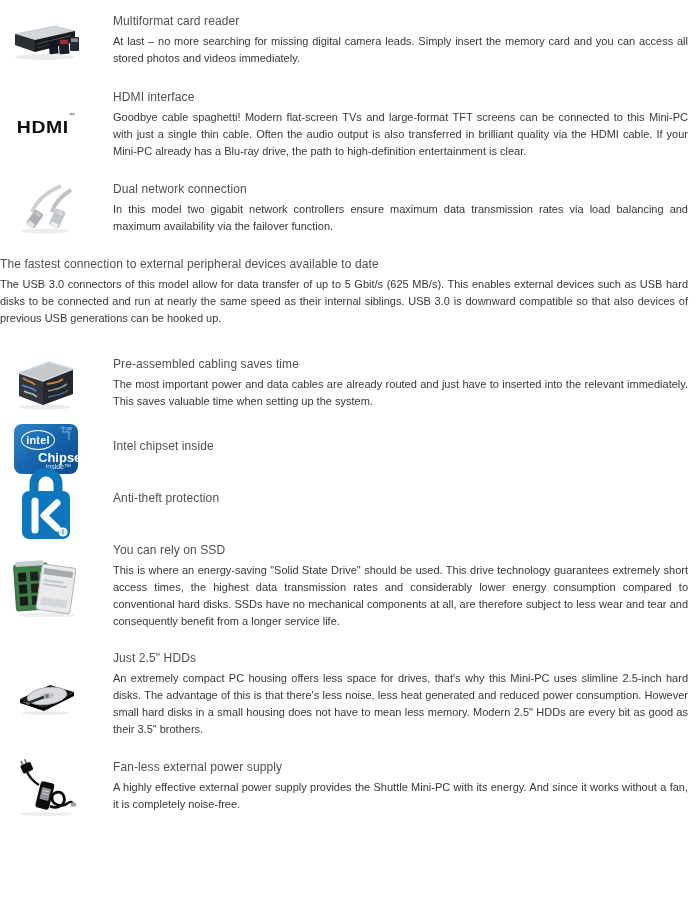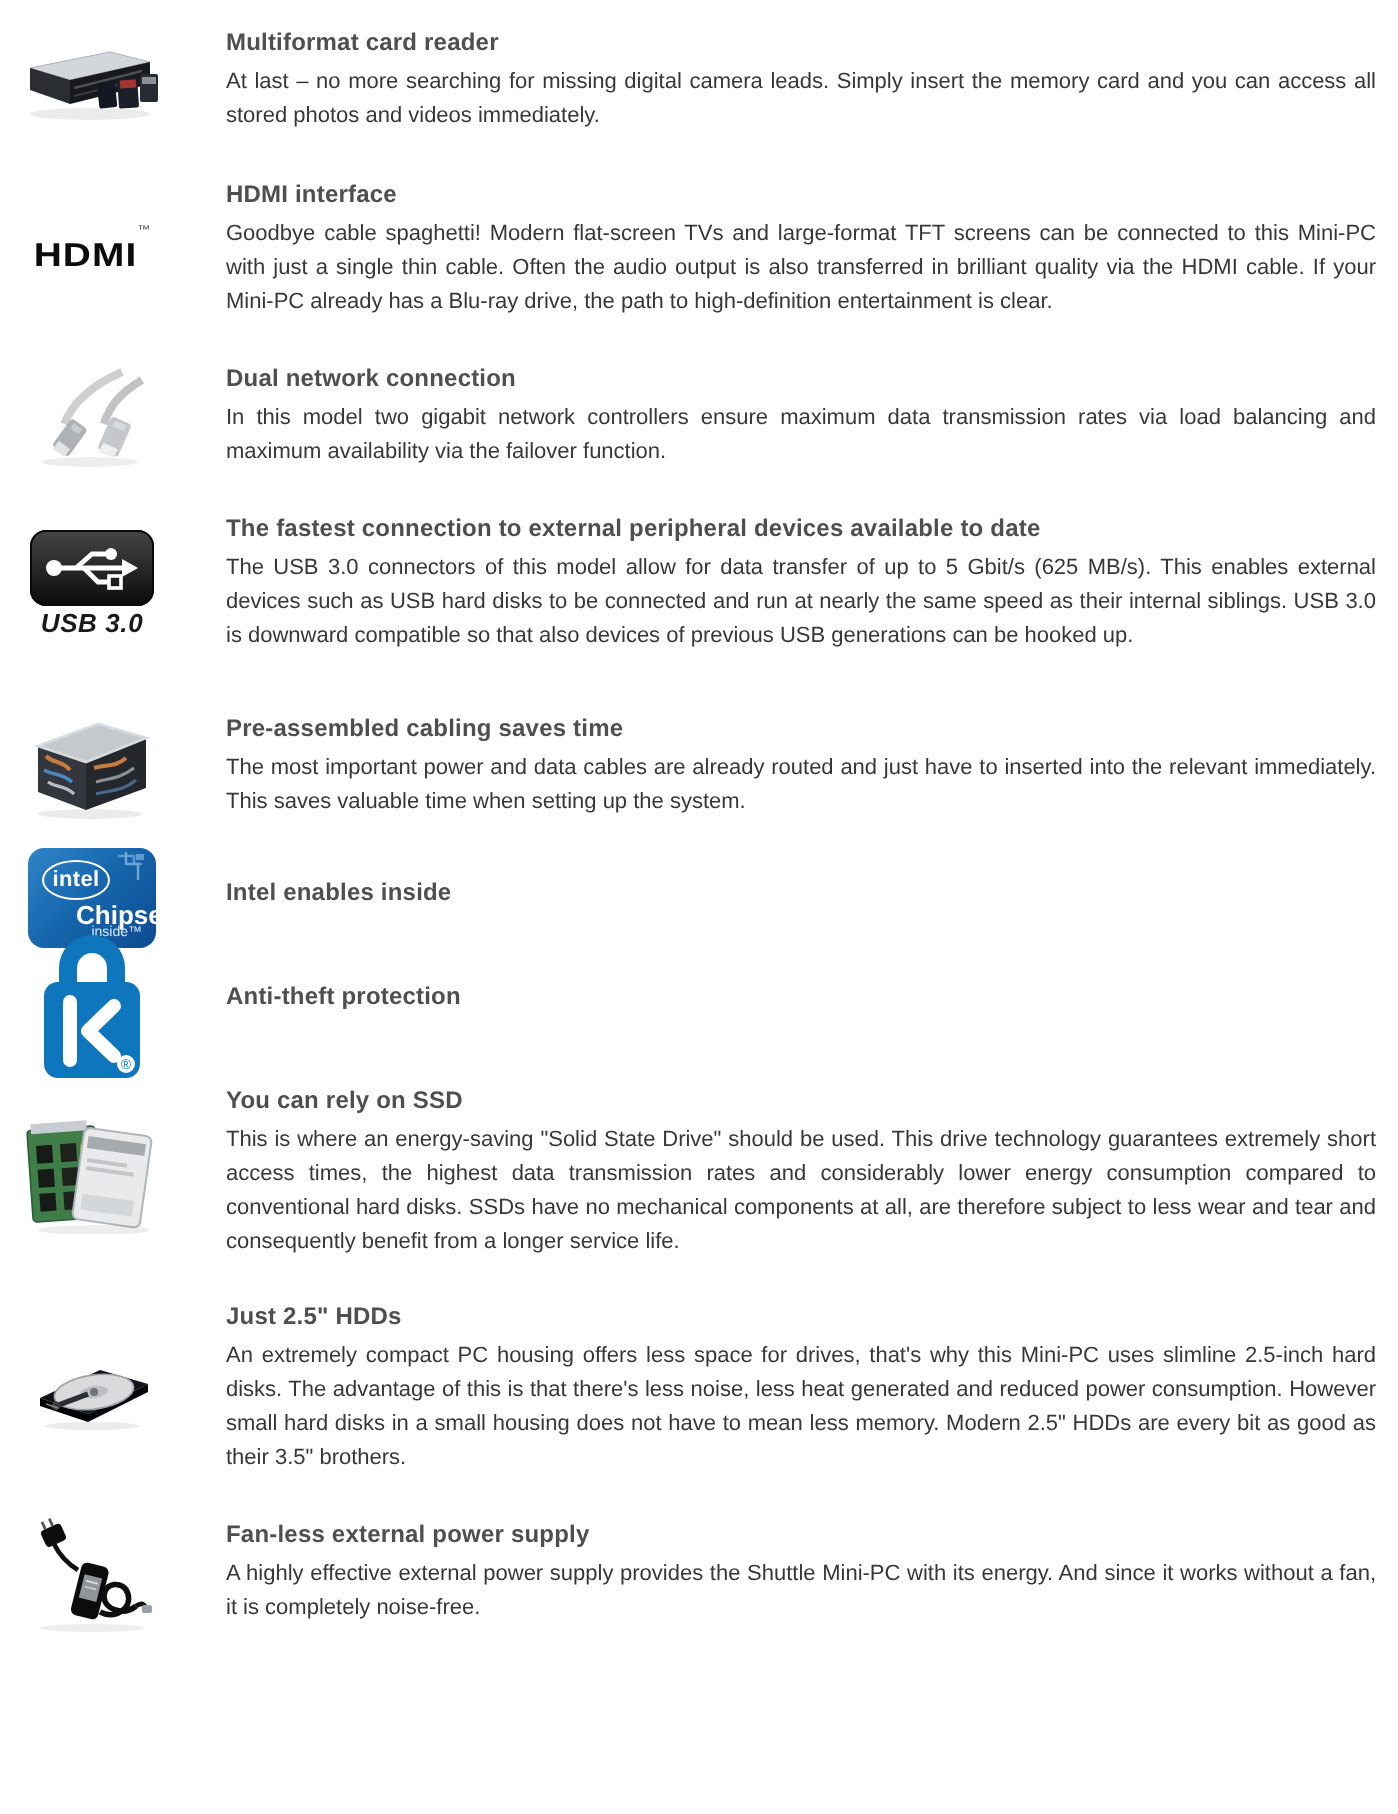--- a/index.html
+++ b/index.html
@@ -12,21 +12,21 @@
   .row{display:flex;position:relative;}
   .icon-cell{flex:none;width:113px;position:relative;}
   .icon-wrap{
     position:absolute;top:50%;left:0;width:92px;
     transform:translateY(-50%);
     display:flex;flex-direction:column;align-items:center;justify-content:center;
   }
   .text-cell{flex:1;padding-right:11px;min-width:0;}
   h3.feature-title{
     margin:0 0 5px 0;font-size:12px;line-height:14px;
-    font-weight:bold;color:#4f4f4f;letter-spacing:0.1px;
+    font-weight:normal;color:#4f4f4f;letter-spacing:0.1px;
   }
   p.feature-body{
     margin:0;font-size:11px;line-height:17px;color:#373737;
     text-align:justify;
   }
   
   .m23{margin-bottom:23px}.m22{margin-bottom:22px}.m30{margin-bottom:30px}
   .m29{margin-bottom:29px}.m33{margin-bottom:33px}.m21{margin-bottom:21px}
 
   
@@ -117,36 +117,20 @@
         </svg>
       </div>
     </div>
     <div class="text-cell">
       <h3 class="feature-title">Dual network connection</h3>
       <p class="feature-body">In this model two gigabit network controllers ensure maximum data transmission rates via load balancing and maximum availability via the failover function.</p>
     </div>
   </div>
 
   <div class="row m30">
-    <div class="icon-cell">
-      <div class="icon-wrap">
-        <div class="usb-box">
-          <svg width="50" height="28" viewBox="0 0 50 28">
-            <circle cx="6" cy="14" r="4" fill="#fff"></circle>
-            <line x1="9" y1="14" x2="41" y2="14" stroke="#fff" stroke-width="2.4"></line>
-            <polygon points="40,9.5 48,14 40,18.5" fill="#fff"></polygon>
-            <path d="M17,14 L25,7 L32,7" stroke="#fff" stroke-width="2.4" fill="none"></path>
-            <circle cx="34.5" cy="7" r="3" fill="#fff"></circle>
-            <path d="M21,14 L28,21 L33,21" stroke="#fff" stroke-width="2.4" fill="none"></path>
-            <rect x="33.5" y="18" width="6" height="6" fill="none" stroke="#fff" stroke-width="1.8"></rect>
-          </svg>
-        </div>
-        <div class="usb-label">USB 3.0</div>
-      </div>
-    </div>
     <div class="text-cell">
       <h3 class="feature-title">The fastest connection to external peripheral devices available to date</h3>
       <p class="feature-body">The USB 3.0 connectors of this model allow for data transfer of up to 5 Gbit/s (625 MB/s). This enables external devices such as USB hard disks to be connected and run at nearly the same speed as their internal siblings. USB 3.0 is downward compatible so that also devices of previous USB generations can be hooked up.</p>
     </div>
   </div>
 
   <div class="row m29">
     <div class="icon-cell">
       <div class="icon-wrap">
         <svg width="62" height="52" viewBox="0 0 62 52">
@@ -179,21 +163,21 @@
             <path d="M6,0 v6 h6 v8" stroke="#bcdcf4" stroke-width="1.2" fill="none"></path>
             <rect x="11" y="1" width="4" height="3" fill="#9ecbee"></rect>
           </svg>
           <div class="intel-oval">intel</div>
           <div class="intel-line1">Chipset</div>
           <div class="intel-line2">inside™</div>
         </div>
       </div>
     </div>
     <div class="text-cell">
-      <h3 class="feature-title">Intel enables inside</h3>
+      <h3 class="feature-title">Intel chipset inside</h3>
     </div>
   </div>
 
   <div class="row m33">
     <div class="icon-cell">
       <div class="icon-wrap">
         <svg width="52" height="80" viewBox="0 0 52 80">
           <path d="M14,34 v-11 a12,12 0 0 1 24,0 v11" fill="none" stroke="#0e76bc" stroke-width="9"></path>
           <rect x="2" y="30" width="48" height="48" rx="7" fill="#0e76bc"></rect>
           <line x1="15" y1="40" x2="15" y2="69" stroke="#fff" stroke-width="7" stroke-linecap="round"></line>

